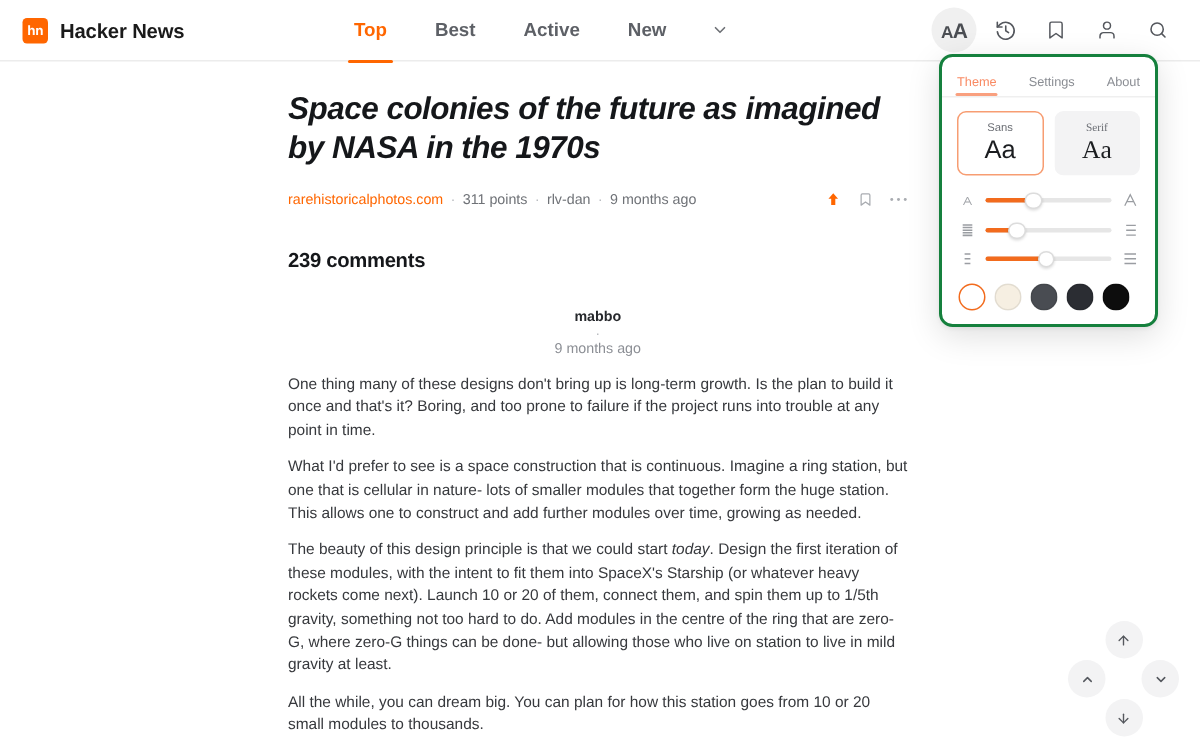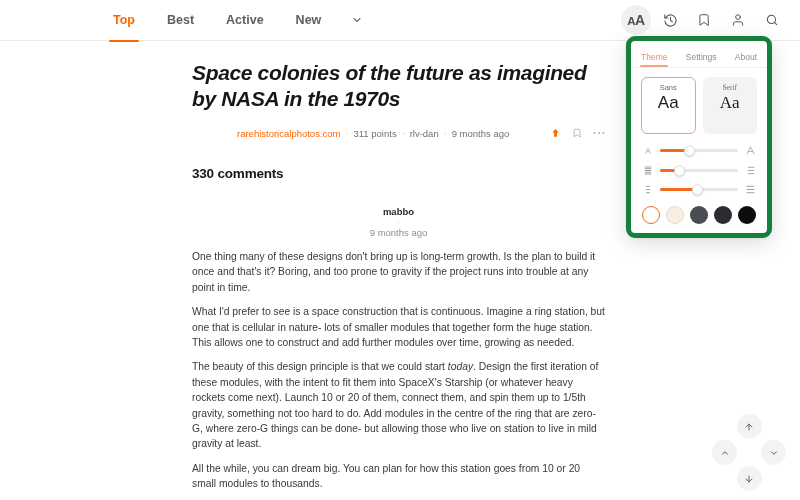--- a/index.html
+++ b/index.html
@@ -51,40 +51,40 @@
     color: #4e5157;
   }
   .hicon.active { background: #f0f0f0; }
   .aa { font-size: 11.5px; font-weight: 600; letter-spacing: -0.5px; color: #4a4d52; }
   .aa .big { font-size: 14px; }
 
   
   .popover {
     position: absolute; top: 36px; right: 28px; width: 146px;
     background: #fff; border-radius: 9px;
-    border: 5px solid #15803d;
+    border: 2px solid #15803d;
     box-shadow: 0 6px 22px rgba(0,0,0,0.13), 0 1px 3px rgba(0,0,0,0.06);
     z-index: 30; padding: 0 0 9px 0;
   }
   .pop-tabs { display: flex; align-items: center; justify-content: space-between;
      padding: 9px 9px 0 9px; gap: 2px; }
   .pop-tab {
     font-size: 8.5px; color: #8a8d93; padding: 2px 1px 5px 1px; cursor: pointer;
     position: relative; flex: 0 0 auto;
   }
   .pop-tab.active { color: #f98a63; }
   .pop-tab.active::after {
     content: ""; position: absolute; left: 0; right: 0; bottom: 0;
     height: 1.6px; background: #f9a07f; border-radius: 1px;
   }
   .pop-divider { height: 1px; background: #efefef; margin: 0 0 9px 0; }
 
   .font-row { display: flex; gap: 7px; padding: 0 10px; }
   .font-card {
-    flex: 1; border-radius: 6px; text-align: center; padding: 4px 0 20px 0;
+    flex: 1; border-radius: 6px; text-align: center; padding: 4px 0 6px 0;
     cursor: pointer; background: #f3f3f4; border: 1.4px solid transparent;
   }
   .font-card.selected { background: #fff; border-color: #f79d72; }
   .font-card .lbl { font-size: 7.5px; color: #6a6d73; display: block; line-height: 11px; }
   .font-card .sample { font-size: 17px; color: #1b1d20; line-height: 20px; display:block; }
   .font-card.serif .lbl, .font-card.serif .sample { font-family: "Liberation Serif", serif; }
 
   .sliders { padding: 11px 11px 0 11px; display: flex; flex-direction: column; gap: 10px; }
   .slider-row { display: flex; align-items: center; gap: 7px; }
   .sl-ic { color: #9a9da2; display: flex; align-items: center; justify-content: center;
@@ -110,21 +110,21 @@
   .col { position: absolute; left: 192px; width: 413px; top: 19px; }
 
   .story-title {
     font-size: 21px; line-height: 26px; font-weight: 700; letter-spacing: -0.35px;
     color: #15171a;
     font-style: italic;
   }
   .story-meta {
     display: flex; align-items: center; margin-top: 15px; font-size: 9.5px; color: #6f7277;
   }
-  .story-meta a { color: #ff6600; text-decoration: none; margin-left: 45px; }
+  .story-meta a { color: #ff6600; text-decoration: none; }
   .dot { margin: 0 5px; color: #b3b6bb; font-size: 9px; }
   .meta-actions { margin-left: auto; display: flex; align-items: center; gap: 11px; }
   .act { cursor: pointer; display: flex; align-items: center; color: #a9acb1; }
   .act.up { color: #ff6600; }
 
   .comments-count {
     margin-top: 27px; font-size: 13.5px; font-weight: 700; color: #15171a; letter-spacing: -0.2px;
   }
 
   .comment { margin-top: 25px; }
@@ -148,20 +148,24 @@
   .fb-prev  { left: 0;      top: 26px; }
   .fb-next  { left: 49px;   top: 26px; }
   .fb-down  { left: 24.5px; top: 52px; }
 </style>
 </head>
 <body>
 
 <div id="app">
 
   <div class="header">
+    <div class="brand">
+      <div class="logo">hn</div>
+      <div class="brand-name">Hacker News</div>
+    </div>
 
     <div class="nav">
       <div class="nav-item active">Top</div>
       <div class="nav-item">Best</div>
       <div class="nav-item">Active</div>
       <div class="nav-item">New</div>
       <div class="nav-chev">
         <svg width="12" height="12" viewBox="0 0 24 24" fill="none" stroke="#6e7176" stroke-width="2.2" stroke-linecap="round" stroke-linejoin="round">
             <polyline points="6 9 12 15 18 9"></polyline>
           </svg>
@@ -309,30 +313,30 @@
           <span class="act">
             <svg width="12" height="4" viewBox="0 0 16 4" fill="#a9acb1">
                 <circle cx="2" cy="2" r="1.3"></circle>
                 <circle cx="8" cy="2" r="1.3"></circle>
                 <circle cx="14" cy="2" r="1.3"></circle>
               </svg>
           </span>
         </div>
       </div>
 
-      <div class="comments-count">330 comments</div>
+      <div class="comments-count">239 comments</div>
 
       <div class="comment">
         <div class="c-head">
           <span class="c-user">mabbo</span>
           <span class="dot">·</span>
           <span class="c-time">9 months ago</span>
         </div>
         <div class="c-body">
-          <p>One thing many of these designs don't bring up is long-term growth. Is the plan to build it once and that's it? Boring, and too prone to gravity if the project runs into trouble at any point in time.</p>
+          <p>One thing many of these designs don't bring up is long-term growth. Is the plan to build it once and that's it? Boring, and too prone to failure if the project runs into trouble at any point in time.</p>
           <p>What I'd prefer to see is a space construction that is continuous. Imagine a ring station, but one that is cellular in nature- lots of smaller modules that together form the huge station. This allows one to construct and add further modules over time, growing as needed.</p>
           <p>The beauty of this design principle is that we could start <em>today</em>. Design the first iteration of these modules, with the intent to fit them into SpaceX's Starship (or whatever heavy rockets come next). Launch 10 or 20 of them, connect them, and spin them up to 1/5th gravity, something not too hard to do. Add modules in the centre of the ring that are zero-G, where zero-G things can be done- but allowing those who live on station to live in mild gravity at least.</p>
           <p>All the while, you can dream big. You can plan for how this station goes from 10 or 20 small modules to thousands.</p>
         </div>
       </div>
 
       <div class="comment nested">
         
         
       </div>

